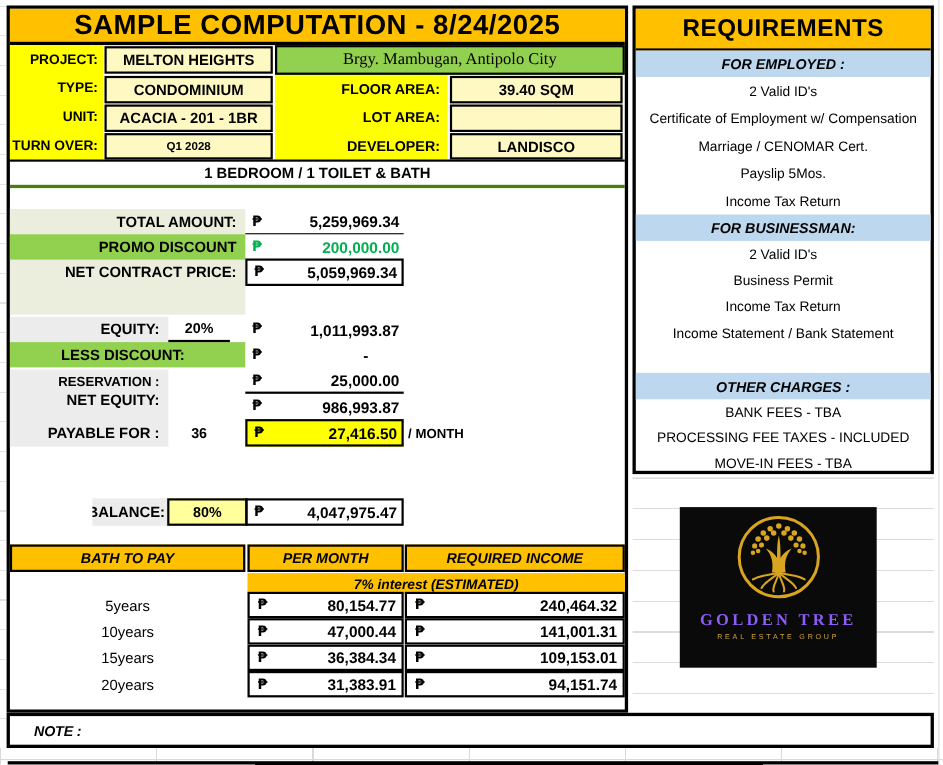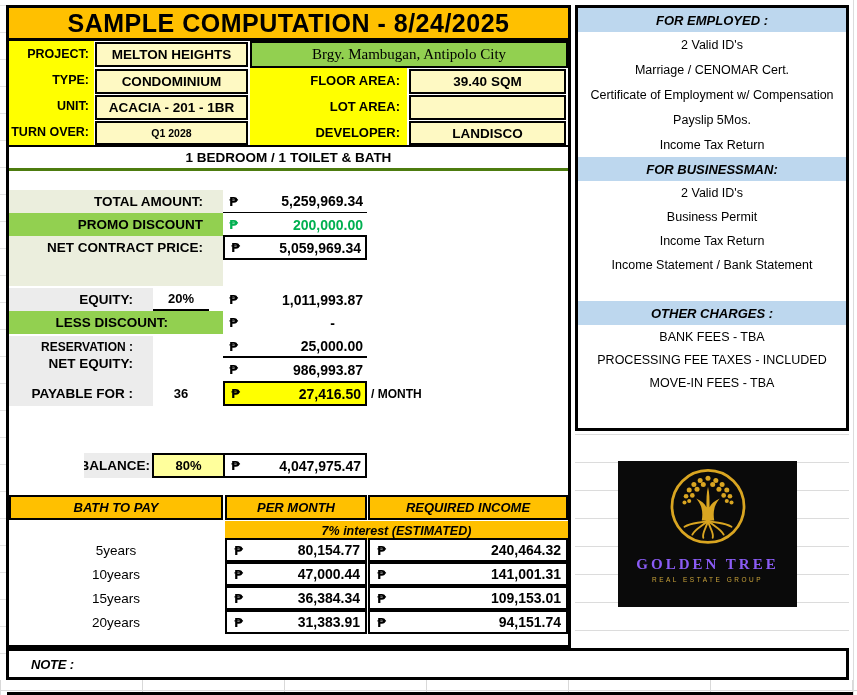--- a/index.html
+++ b/index.html
@@ -35,21 +35,21 @@
     display:flex;align-items:center;justify-content:center;font-weight:bold;font-size:13.5px;}
 
   
   .beige{left:0;top:182px;width:214px;height:96px;background:#EBEEDD;}
   .greenrow{left:0;top:205px;width:214px;height:23px;background:#92D050;}
   .grayA{left:0;top:280px;width:144px;height:23px;background:#ECECEC;}
   .greenrow2{left:0;top:303px;width:214px;height:23px;background:#92D050;}
   .grayB{left:0;top:328px;width:144px;height:70px;background:#ECECEC;}
   .grayBal{left:75px;top:445px;width:69px;height:25px;background:#ECECEC;}
   .clabel{height:23px;display:flex;align-items:center;justify-content:flex-end;
-    padding-right:20px;font-weight:bold;font-size:13.5px;white-space:nowrap;overflow:hidden;}
+    padding-right:8px;font-weight:bold;font-size:13.5px;white-space:nowrap;overflow:hidden;}
   .money{left:214px;width:144px;height:23px;display:flex;align-items:center;justify-content:space-between;
     font-weight:bold;font-size:14px;padding:0 4px 0 6px;}
   .peso{font-family:"DejaVu Sans",sans-serif;font-size:13px;font-weight:bold;}
   .small-cell{display:flex;align-items:center;justify-content:center;font-weight:bold;font-size:13px;}
 
   
   .ythead{background:#FFC000;border:2px solid #000;display:flex;align-items:center;justify-content:center;
     font-weight:bold;font-style:italic;font-size:13px;}
   .ytbox{background:#fff;border:2px solid #000;display:flex;align-items:center;justify-content:space-between;
     font-weight:bold;font-size:14px;padding:0 5px 0 7px;}
@@ -224,25 +224,26 @@
     <span class="peso">₱</span>
       <span>94,151.74</span>
   </div>
 </div>
 
 <div class="abs note-row">
   <b>NOTE :</b>
 </div>
 
 <div class="abs req-panel">
+  <div class="req-title">REQUIREMENTS</div>
 
   <div class="req-sec">FOR EMPLOYED :</div>
   <div class="req-item h25">2 Valid ID's</div>
+  <div class="req-item h25">Certificate of Employment w/ Compensation</div>
   <div class="req-item h25">Marriage / CENOMAR Cert.</div>
-  <div class="req-item h25">Certificate of Employment w/ Compensation</div>
   <div class="req-item h25">Payslip 5Mos.</div>
   <div class="req-item h25">Income Tax Return</div>
 
   <div class="req-sec">FOR BUSINESSMAN:</div>
   <div class="req-item h24">2 Valid ID's</div>
   <div class="req-item h24">Business Permit</div>
   <div class="req-item h24">Income Tax Return</div>
   <div class="req-item h24">Income Statement / Bank Statement</div>
 
   <div class="req-spacer"></div>

